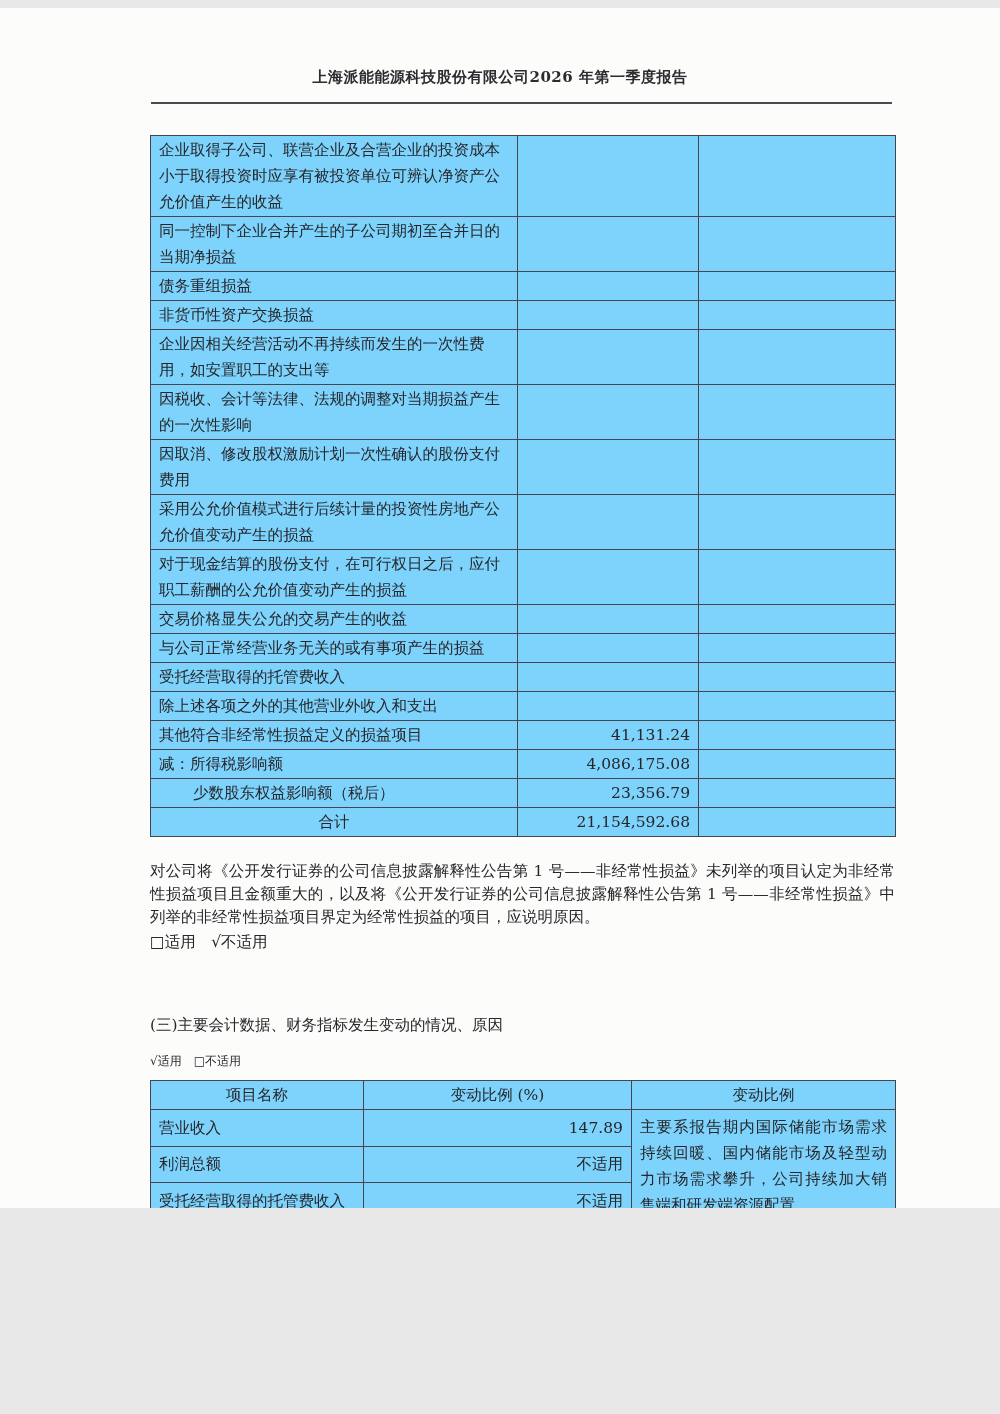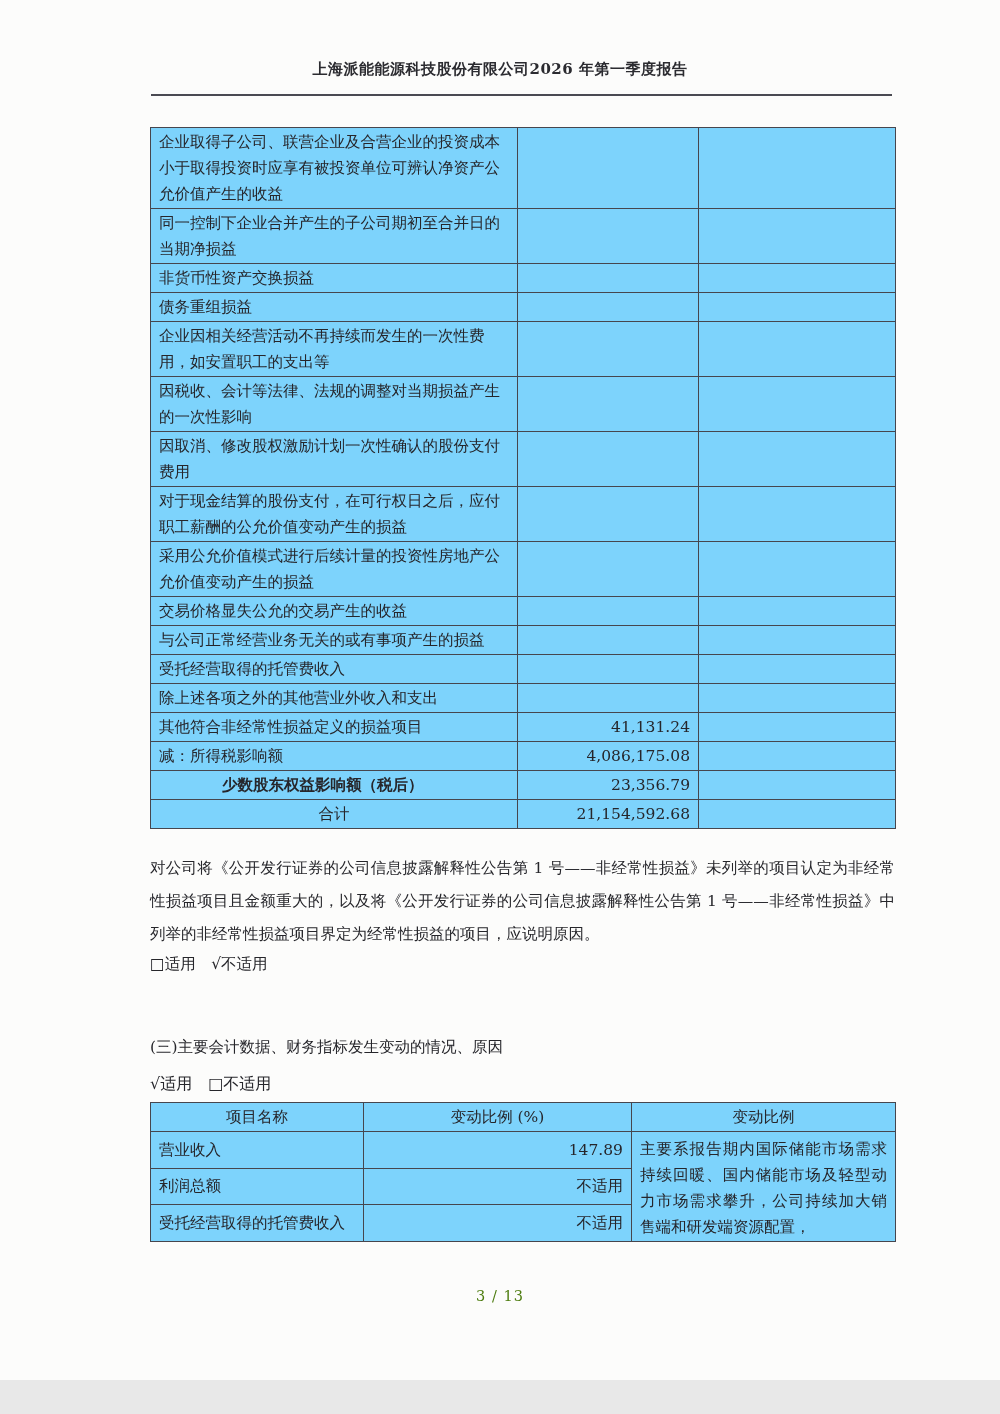--- a/index.html
+++ b/index.html
@@ -1,19 +1,19 @@
 <!DOCTYPE html>
 <html lang="zh"><head>
 <meta charset="utf-8">
 <style>
   html,body{margin:0;padding:0;background:#e8e8e8;}
   .page{
     position:relative;
-    width:1000px;height:1380px;
-    margin:0 auto;
+    width:1000px;height:1200px;
+    margin:8px auto;
     background:#fcfcfb;
     font-family:"DejaVu Serif","Liberation Serif",serif;
     color:#26262b;
     overflow:hidden;
   }
   .header-title{
     position:absolute;top:60px;left:0;width:1000px;
     text-align:center;font-size:15px;font-weight:bold;color:#2b2b30;
     letter-spacing:.5px;
   }
@@ -29,35 +29,35 @@
     font-size:15.5px;line-height:26px;
     padding:1px 8px;
     vertical-align:middle;
     font-weight:normal;
     color:#26262b;
     word-break:break-all;
     overflow:hidden;
   }
   .t1 .c-item{text-align:left;}
   .t1 .c-val{text-align:right;}
-  .t1 .indent{padding-left:71px;font-weight:bold;}
+  .t1 .indent{padding-left:42px;}
   .t1 .center{text-align:center;}
 
   .explain{
     margin-top:23px;
-    font-size:15.5px;line-height:33px;
+    font-size:15.5px;line-height:23px;
     text-align:justify;
     color:#26262b;
   }
   .applicability{font-size:15.5px;line-height:27px;}
   .section-heading{
     margin-top:56px;
     font-size:15.5px;line-height:27px;color:#26262b;
   }
-  .applicability2{margin-top:9px;margin-bottom:5px;font-size:16px;line-height:27px;}
+  .applicability2{margin-top:9px;margin-bottom:5px;font-size:12px;line-height:27px;}
 
   .t2 th{text-align:center;}
   .t2 .c-item{text-align:left;}
   .t2 .c-ratio{text-align:right;}
   .t2 .c-reason{text-align:justify;line-height:26px;vertical-align:top;padding-top:4px;}
 
   .footer{
     position:absolute;top:1288px;left:0;width:1000px;
     text-align:center;font-size:14.5px;color:#4d7c0f;letter-spacing:1px;
   }
@@ -83,51 +83,51 @@
           <td class="c-item">企业取得子公司、联营企业及合营企业的投资成本小于取得投资时应享有被投资单位可辨认净资产公允价值产生的收益</td>
           <td class="c-val"></td>
           <td class="c-note"></td>
         </tr>
         <tr>
           <td class="c-item">同一控制下企业合并产生的子公司期初至合并日的当期净损益</td>
           <td class="c-val"></td>
           <td class="c-note"></td>
         </tr>
         <tr>
+          <td class="c-item">债务重组损益</td>
+          <td class="c-val"></td>
+          <td class="c-note"></td>
+        </tr>
+        <tr>
           <td class="c-item">非货币性资产交换损益</td>
           <td class="c-val"></td>
           <td class="c-note"></td>
         </tr>
         <tr>
-          <td class="c-item">债务重组损益</td>
-          <td class="c-val"></td>
-          <td class="c-note"></td>
-        </tr>
-        <tr>
           <td class="c-item">企业因相关经营活动不再持续而发生的一次性费用，如安置职工的支出等</td>
           <td class="c-val"></td>
           <td class="c-note"></td>
         </tr>
         <tr>
           <td class="c-item">因税收、会计等法律、法规的调整对当期损益产生的一次性影响</td>
           <td class="c-val"></td>
           <td class="c-note"></td>
         </tr>
         <tr>
           <td class="c-item">因取消、修改股权激励计划一次性确认的股份支付费用</td>
           <td class="c-val"></td>
           <td class="c-note"></td>
         </tr>
         <tr>
+          <td class="c-item">采用公允价值模式进行后续计量的投资性房地产公允价值变动产生的损益</td>
+          <td class="c-val"></td>
+          <td class="c-note"></td>
+        </tr>
+        <tr>
           <td class="c-item">对于现金结算的股份支付，在可行权日之后，应付职工薪酬的公允价值变动产生的损益</td>
-          <td class="c-val"></td>
-          <td class="c-note"></td>
-        </tr>
-        <tr>
-          <td class="c-item">采用公允价值模式进行后续计量的投资性房地产公允价值变动产生的损益</td>
           <td class="c-val"></td>
           <td class="c-note"></td>
         </tr>
         <tr>
           <td class="c-item">交易价格显失公允的交易产生的收益</td>
           <td class="c-val"></td>
           <td class="c-note"></td>
         </tr>
         <tr>
           <td class="c-item">与公司正常经营业务无关的或有事项产生的损益</td>

